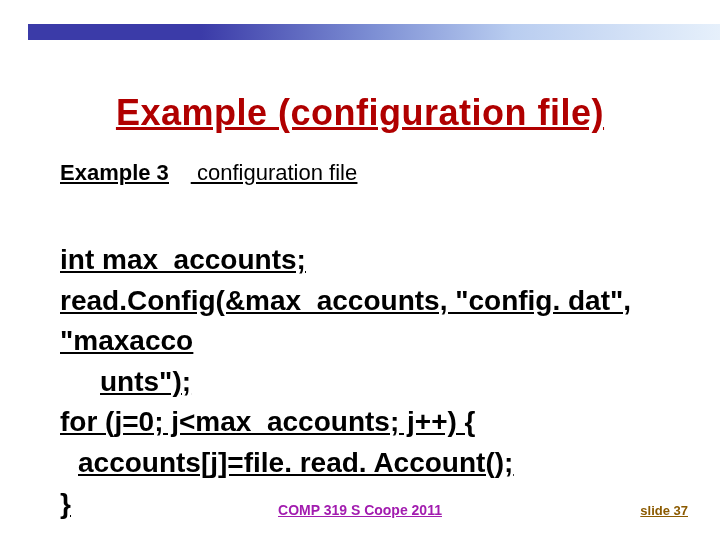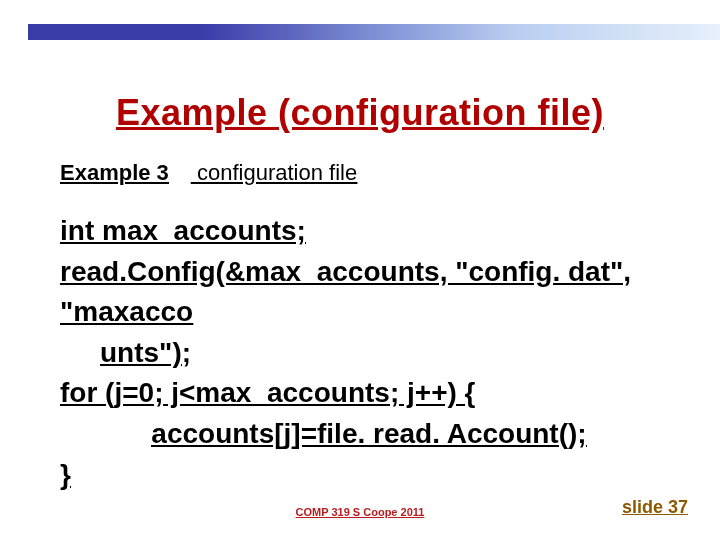--- a/index.html
+++ b/index.html
@@ -27,47 +27,47 @@
     font-size: 36px;
     font-weight: bold;
     color: #b00000;
     text-align: center;
     margin-bottom: 26px;
     letter-spacing: 0.5px;
   }
   .subtitle-row {
     font-size: 22px;
     color: #000000;
-    margin-bottom: 25px;
+    margin-bottom: 54px;
   }
   .subtitle-row .label { font-weight: bold; margin-right: 22px; }
   .subtitle-row .desc { font-weight: normal; }
   .code-block {
     font-size: 28px;
     line-height: 1.45;
     color: #000000;
     font-weight: bold;
   }
   .code-line { display: block; }
   .indent1 { padding-left: 40px; }
-  .indent-half { padding-left: 18px; text-align: center; }
+  .indent-half { padding-left: 18px; }
   .footer-left {
     position: absolute;
     bottom: 22px;
     width: 100%;
     text-align: center;
-    font-size: 11px;
+    font-size: 14px;
     font-weight: bold;
-    color: #b91c1c;
+    color: #a21caf;
   }
   .footer-right {
     position: absolute;
     bottom: 22px;
     right: 32px;
-    font-size: 18px;
+    font-size: 13px;
     font-weight: bold;
     color: #8B5A00;
   }
 </style>
 </head>
 <body>
 
 <div class="top-bar"></div>
 
 <div class="slide-content">

